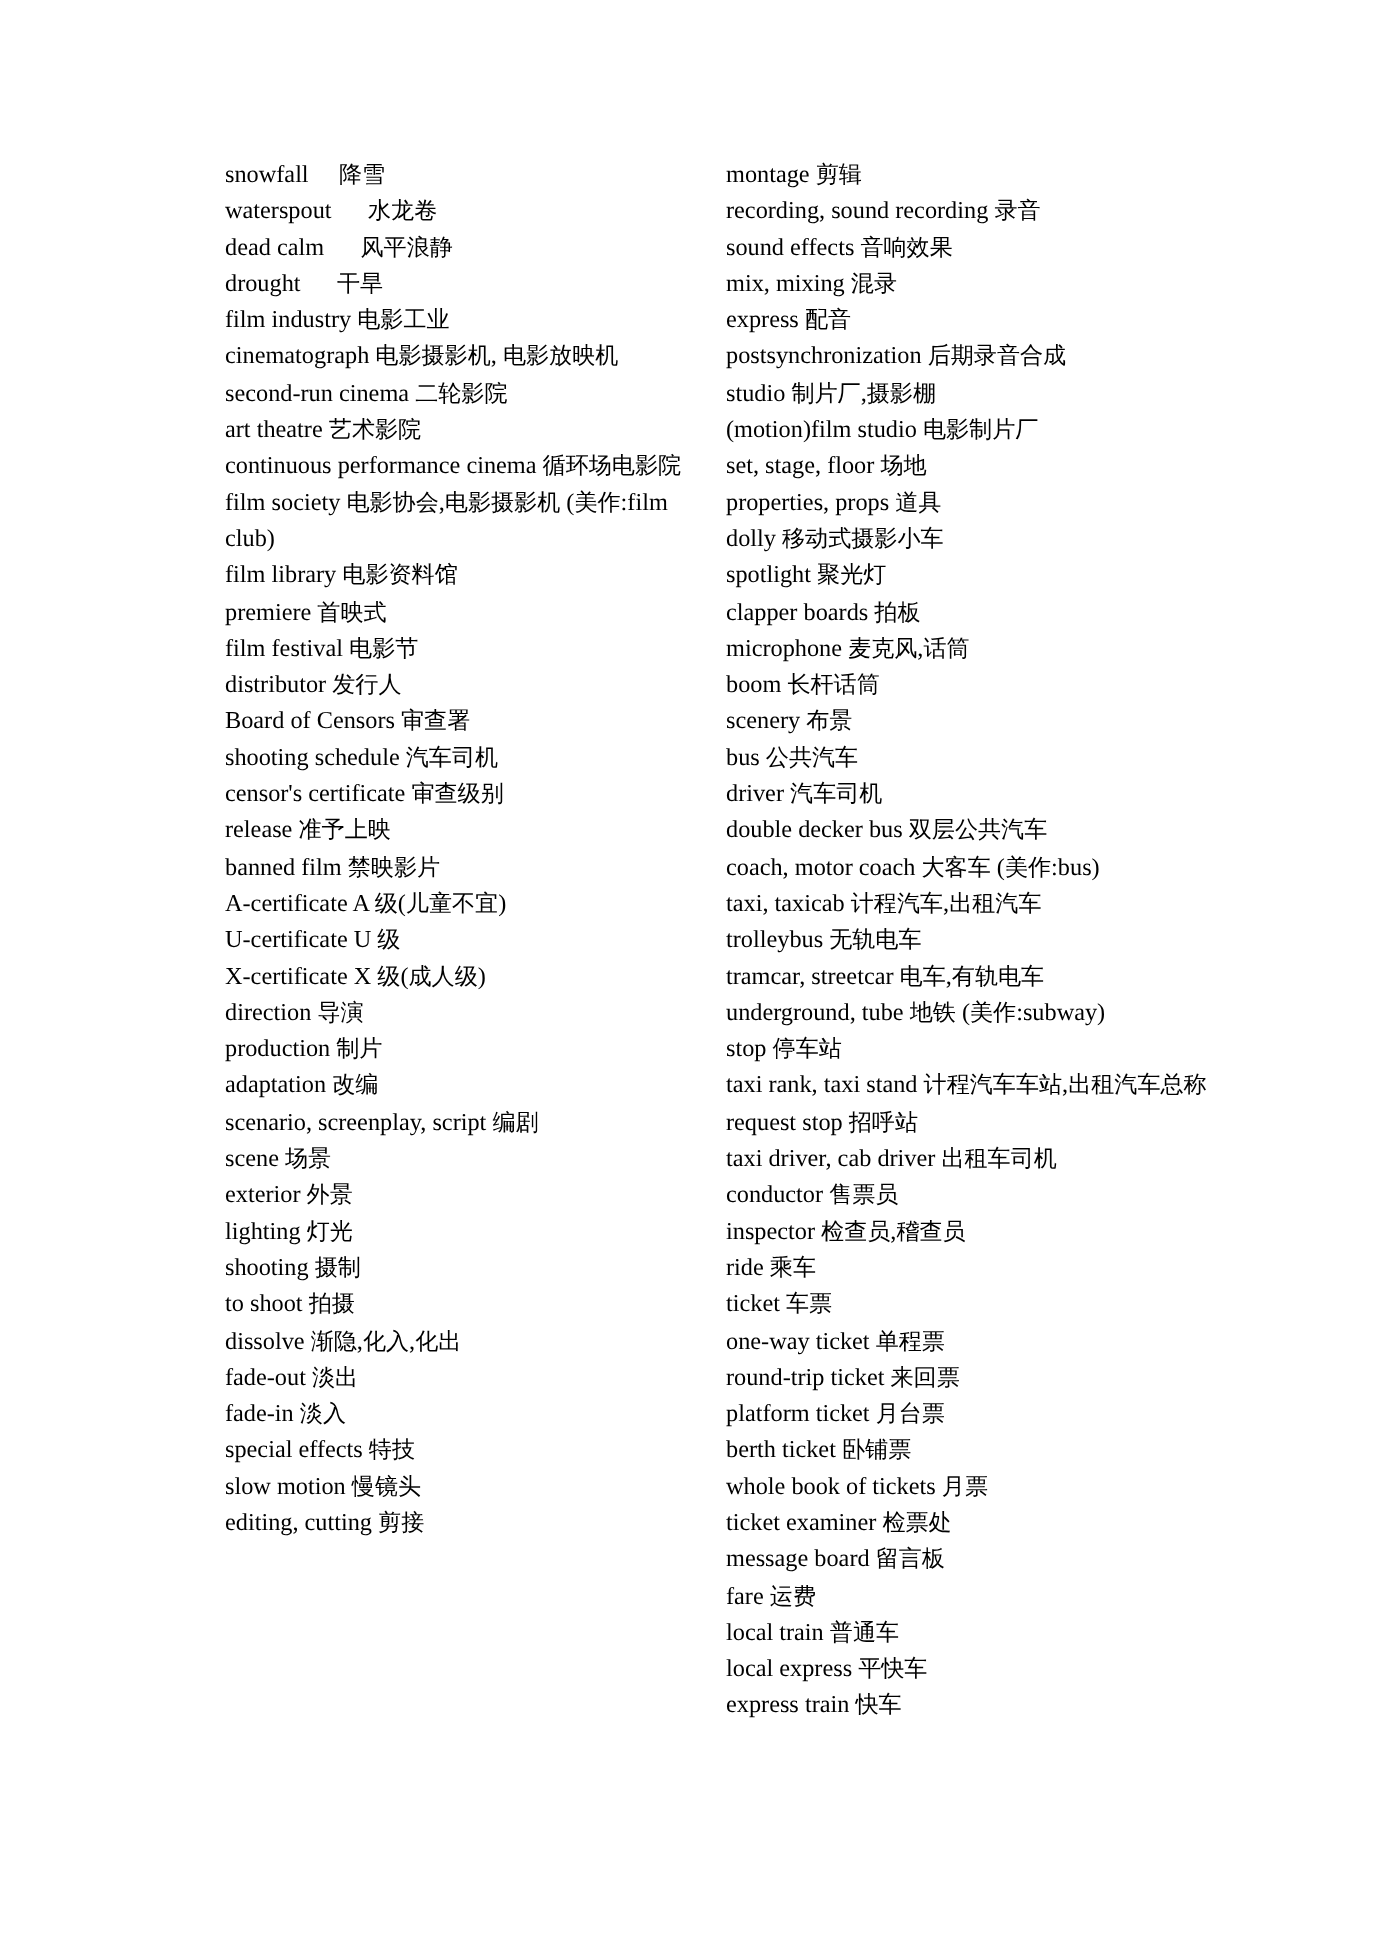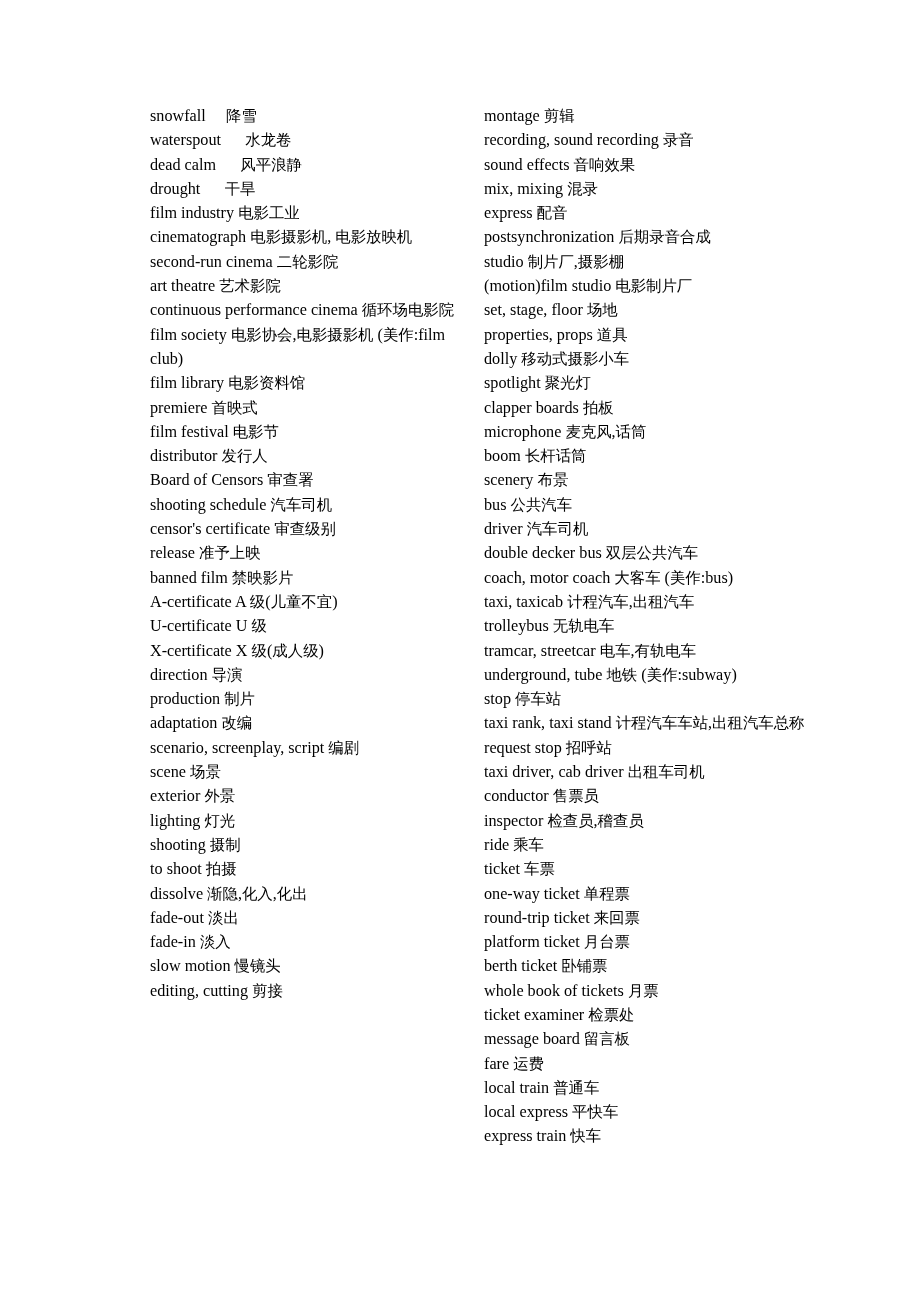--- a/index.html
+++ b/index.html
@@ -85,20 +85,21 @@
         <div class="entry"><span>adaptation </span><span class="cn">改编</span></div>
         <div class="entry"><span>scenario, screenplay, script </span><span class="cn">编剧</span></div>
         <div class="entry"><span>scene </span><span class="cn">场景</span></div>
         <div class="entry"><span>exterior </span><span class="cn">外景</span></div>
         <div class="entry"><span>lighting </span><span class="cn">灯光</span></div>
         <div class="entry"><span>shooting </span><span class="cn">摄制</span></div>
         <div class="entry"><span>to shoot </span><span class="cn">拍摄</span></div>
         <div class="entry"><span>dissolve </span><span class="cn">渐隐</span><span>,</span><span class="cn">化入</span><span>,</span><span class="cn">化出</span></div>
         <div class="entry"><span>fade-out </span><span class="cn">淡出</span></div>
         <div class="entry"><span>fade-in </span><span class="cn">淡入</span></div>
+        <div class="entry"><span>special effects </span><span class="cn">特技</span></div>
         <div class="entry"><span>slow motion </span><span class="cn">慢镜头</span></div>
         <div class="entry"><span>editing, cutting </span><span class="cn">剪接</span></div>
       </div>
     <div class="column right" id="right-col">
         <div class="entry"><span>montage </span><span class="cn">剪辑</span></div>
         <div class="entry"><span>recording, sound recording </span><span class="cn">录音</span></div>
         <div class="entry"><span>sound effects </span><span class="cn">音响效果</span></div>
         <div class="entry"><span>mix, mixing </span><span class="cn">混录</span></div>
         <div class="entry"><span>express </span><span class="cn">配音</span></div>
         <div class="entry"><span>postsynchronization </span><span class="cn">后期录音合成</span></div>

